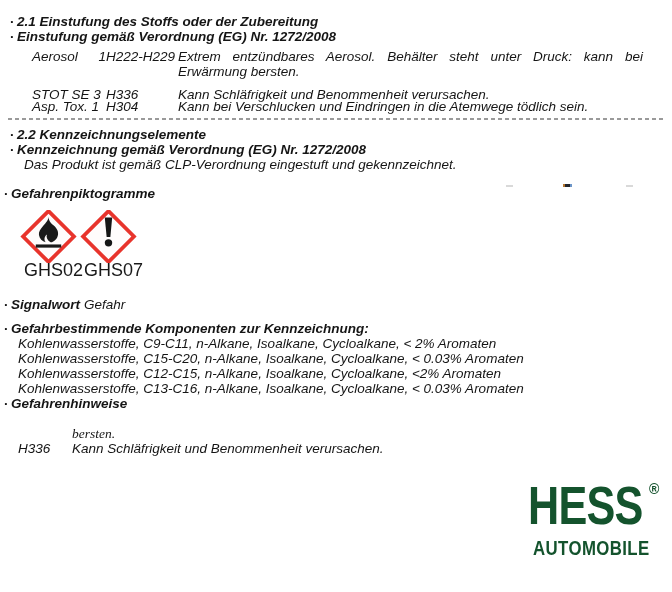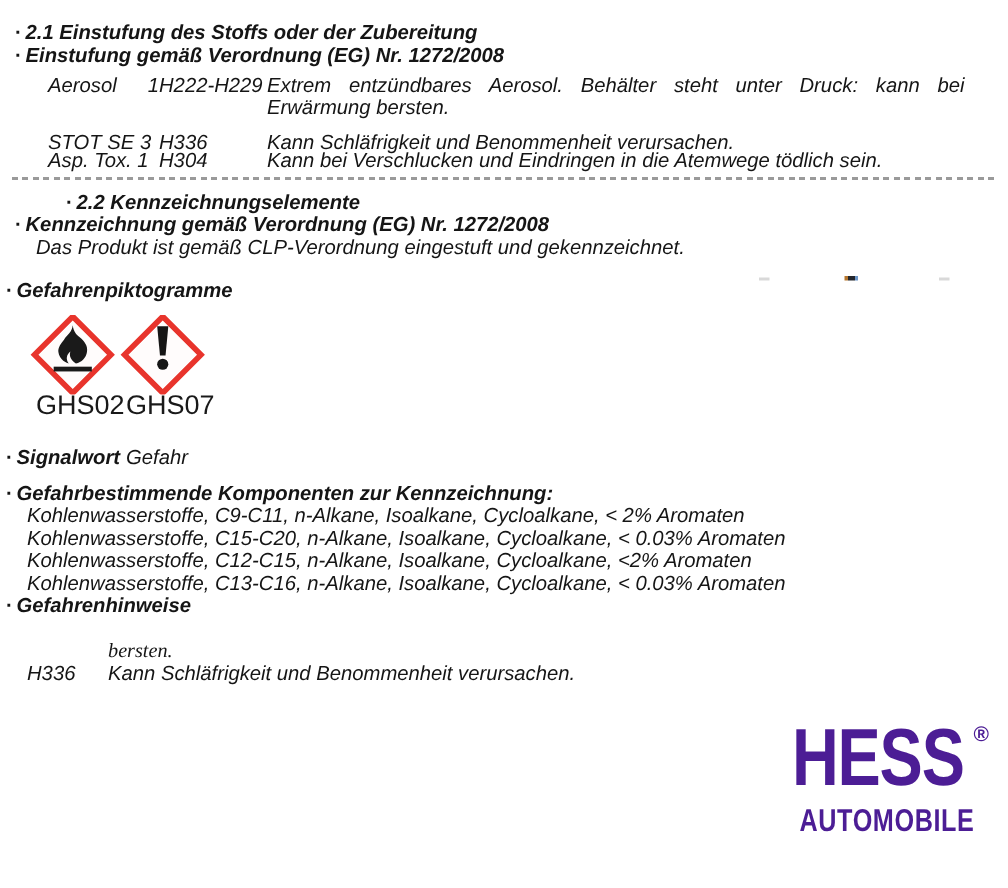--- a/index.html
+++ b/index.html
@@ -20,21 +20,21 @@
   
   .dashes{position:absolute;left:8px;top:118px;width:655px;height:2px;
     background:repeating-linear-gradient(90deg,#9a9a9a 0 4px,transparent 4px 7px);}
   
   .pict{position:absolute;}
   .ghslabel{position:absolute;height:15px;line-height:15px;font-style:normal;font-size:18px;color:#191919;}
   
   .hrow{position:absolute;left:18px;width:625px;height:15px;line-height:15px;}
   .hc{display:inline-block;width:54px;vertical-align:top;}
   
-  .logo{position:absolute;left:528px;top:483px;width:142px;height:80px;color:#4c1d95;font-style:normal;}
+  .logo{position:absolute;left:528px;top:483px;width:142px;height:80px;color:#14532d;font-style:normal;}
   .hess{display:inline-block;font-weight:bold;font-size:54px;line-height:44px;letter-spacing:-1px;
     transform:scaleX(0.80);transform-origin:0 0;white-space:nowrap;}
   .reg{position:absolute;left:121px;top:-1px;font-size:14px;line-height:14px;font-weight:bold;}
   .automobile{position:absolute;left:5px;top:54px;display:inline-block;font-weight:bold;font-size:21px;
     line-height:21px;letter-spacing:0.5px;transform:scaleX(0.80);transform-origin:0 0;white-space:nowrap;}
   .artifact{position:absolute;}
 </style>
 </head>
 <body>
 
@@ -45,21 +45,21 @@
 
   <div class="row just" style="top:49px;"><span class="c1">Aerosol 1</span><span class="c2">H222-H229</span><span>Extrem entzündbares Aerosol. Behälter steht unter Druck: kann bei</span></div>
   <div class="wrap2" style="top:64px;">Erwärmung bersten.</div>
 
   <div class="row" style="top:87px;"><span class="c1">STOT SE 3</span><span class="c2">H336</span><span>Kann Schläfrigkeit und Benommenheit verursachen.</span></div>
 
   <div class="row" style="top:99px;"><span class="c1">Asp. Tox. 1</span><span class="c2">H304</span><span>Kann bei Verschlucken und Eindringen in die Atemwege tödlich sein.</span></div>
 
   <div class="dashes"></div>
 
-  <div class="ln b" style="left:10px;top:127px;margin-left:34px;"><span class="bullet">·</span><span>2.2 Kennzeichnungselemente</span></div>
+  <div class="ln b" style="left:10px;top:127px;"><span class="bullet">·</span><span>2.2 Kennzeichnungselemente</span></div>
   <div class="ln b" style="left:10px;top:142px;"><span class="bullet">·</span><span>Kennzeichnung gemäß Verordnung (EG) Nr. 1272/2008</span></div>
   <div class="ln" style="left:24px;top:157px;">Das Produkt ist gemäß CLP-Verordnung eingestuft und gekennzeichnet.</div>
 
   <div class="artifact" style="left:506px;top:185px;width:7px;height:2px;background:#d9d9d9;"></div>
   <div class="artifact" style="left:563px;top:184px;width:9px;height:3px;background:linear-gradient(90deg,#b5762e 0 25%,#23262c 25% 75%,#6d96c8 75% 100%);"></div>
   <div class="artifact" style="left:626px;top:185px;width:7px;height:2px;background:#d9d9d9;"></div>
 
   <div class="ln b" style="left:4px;top:186px;"><span class="bullet">·</span><span>Gefahrenpiktogramme</span></div>
 
   <svg class="pict" style="left:20px;top:210px;" width="57" height="53" viewBox="0 0 100 100">

